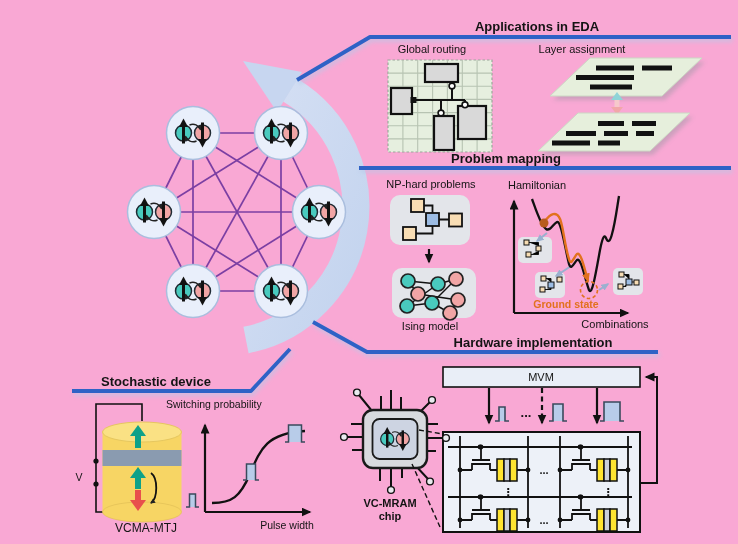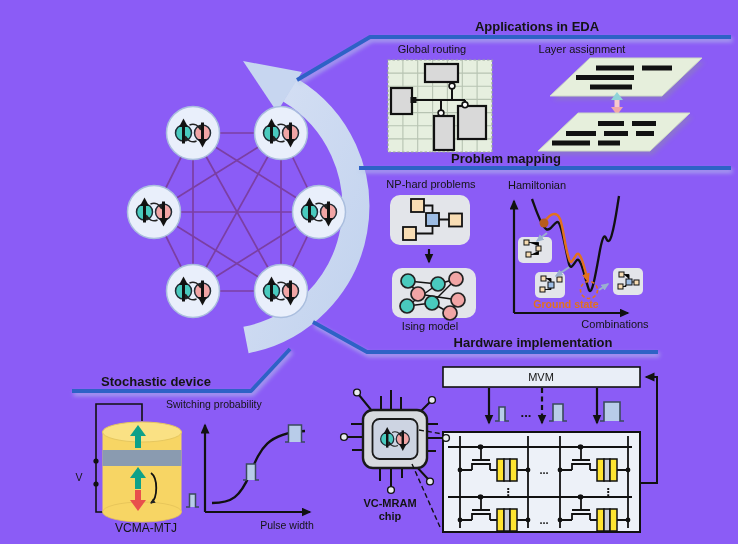--- a/index.html
+++ b/index.html
@@ -1,16 +1,16 @@
 <!DOCTYPE html>
 <html><head>
 <meta charset="utf-8">
 <style>
   html,body{margin:0;padding:0;background:#fff;}
-  .canvas{position:relative;width:738px;height:544px;background:#8b5cf6;overflow:hidden;}
+  .canvas{position:relative;width:738px;height:544px;background:#f9a8d4;overflow:hidden;}
   .canvas svg{position:absolute;left:0;top:0;}
   text{font-family:"Liberation Sans","DejaVu Sans",sans-serif;fill:#141414;}
   .title{font-size:13px;font-weight:bold;}
   .label{font-size:11px;}
   .small{font-size:10.5px;}
   .bold{font-weight:bold;}
   .orange-label{fill:#e2711d;font-weight:bold;font-size:10.5px;}
   .dots{font-size:13px;font-weight:bold;}
   .dots-sm{font-size:11px;font-weight:bold;}
 </style>

